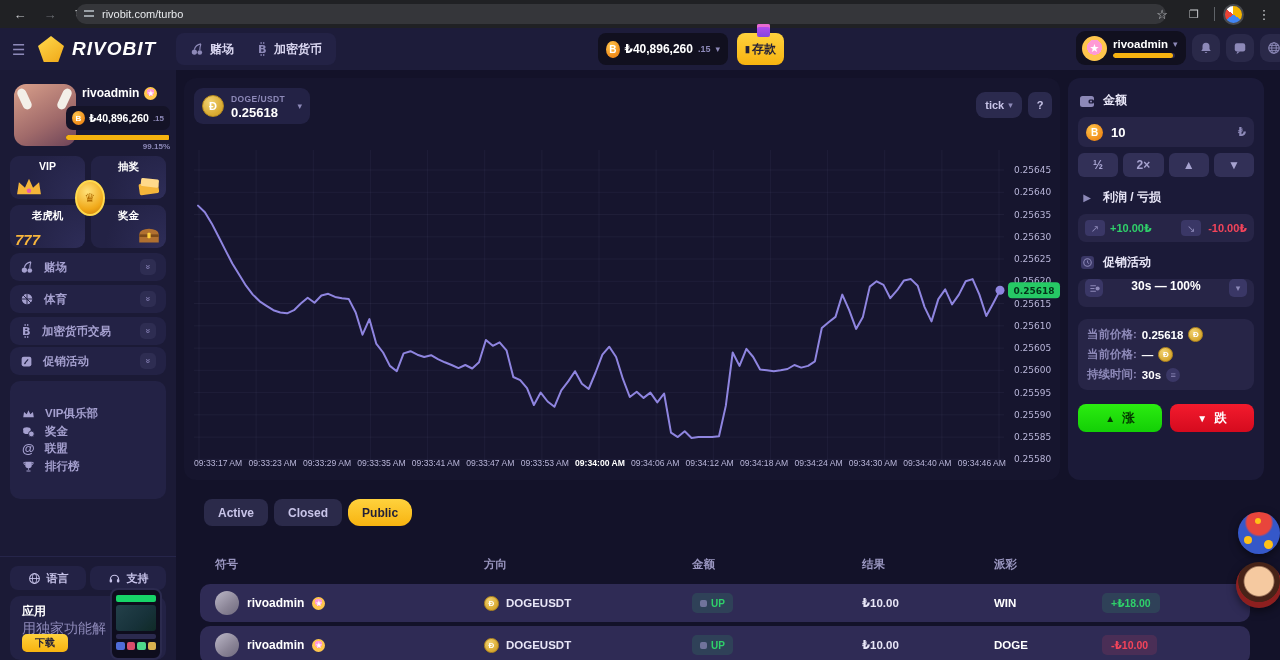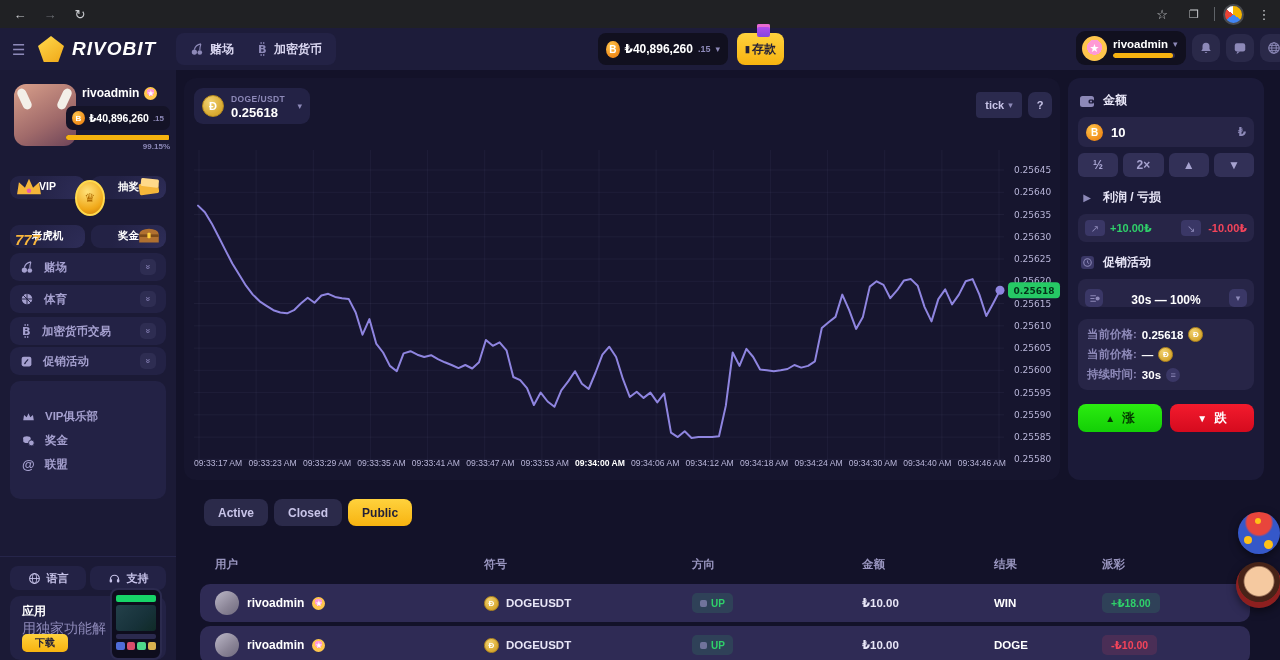--- a/index.html
+++ b/index.html
@@ -62,34 +62,34 @@
     display:inline-flex;align-items:center;justify-content:center;color:#fff;font-size:8px;}
   #sb-balance{left:66px;top:106px;width:104px;height:24px;background:#141327;border-radius:7px;display:flex;align-items:center;gap:4px;padding:0 6px;box-sizing:border-box;}
   .coin.b14{width:14px;height:14px;font-size:8px;}
   #sb-balance b{color:#fff;font-size:10.5px;font-weight:800;white-space:nowrap;}
   #sb-balance small{color:#8d89b8;font-size:8px;font-weight:700;}
   #sb-progress{left:66px;top:135px;width:104px;height:5px;background:#141327;border-radius:3px;overflow:hidden;}
   #sb-progress>span{display:block;width:99%;height:100%;background:#f7b310;}
   #sb-progress-label{left:66px;top:142px;width:104px;text-align:right;color:#8d89b8;font-size:8px;font-weight:700;}
 
   #promo-grid{left:10px;top:156px;width:156px;height:92px;display:grid;grid-template-columns:75px 75px;grid-template-rows:43px 43px;gap:6px;}
-  .promo-card{position:relative;background:radial-gradient(circle at 100% 100%,#2e2d58 0,#232245 70%);border-radius:9px;overflow:hidden;margin-top:20px;}
+  .promo-card{position:relative;background:radial-gradient(circle at 100% 100%,#2e2d58 0,#232245 70%);border-radius:9px;overflow:hidden;}
   .promo-label{position:absolute;top:4px;width:100%;text-align:center;color:#fff;font-size:10.5px;font-weight:800;}
   .promo-art{position:absolute;color:#f5b63a;}
   #promo-coin{left:75px;top:180px;width:26px;height:32px;border-radius:50%;
     background:radial-gradient(circle at 40% 30%,#ffe27a,#f0a818 65%,#c87808);border:2px solid #ffd94d;
     display:flex;align-items:center;justify-content:center;color:#b06a00;font-size:12px;font-weight:900;}
 
   .sb-item{position:absolute;left:10px;width:156px;height:28px;background:#232245;border-radius:9px;
     display:flex;align-items:center;gap:10px;padding:0 10px;box-sizing:border-box;color:#a5a0cf;font-size:11.5px;font-weight:700;}
   .sb-item .chev{margin-left:auto;width:16px;height:16px;border-radius:5px;background:#2e2d52;color:#7d78ac;
     display:flex;align-items:center;justify-content:center;font-size:9px;}
   .chev i{font-style:normal;display:block;transform:rotate(90deg);}
   #sb-group{left:10px;top:381px;width:156px;height:118px;background:#232245;border-radius:10px;position:absolute;
-    display:flex;flex-direction:column;justify-content:center;padding:6px 0;box-sizing:border-box;}
+    display:flex;flex-direction:column;justify-content:flex-end;padding:24px 0;box-sizing:border-box;}
   .sb-group-item{display:flex;align-items:center;gap:10px;padding:0 12px;color:#a5a0cf;font-size:11.5px;font-weight:700;height:24px;}
 
   #sb-footer-sep{left:0;top:556px;width:176px;height:1px;background:#26254a;}
   .sb-half-btn{position:absolute;top:566px;width:76px;height:24px;background:#232245;border-radius:8px;
     display:flex;align-items:center;justify-content:center;gap:6px;color:#c6c2e8;font-size:11px;font-weight:700;}
   #app-card{left:10px;top:596px;width:156px;height:64px;background:#232245;border-radius:10px;position:absolute;}
   #app-title{position:absolute;left:12px;top:7px;color:#fff;font-size:12px;font-weight:800;}
   #app-sub{position:absolute;left:12px;top:24px;width:90px;color:#8d89b8;font-size:14px;line-height:1.2;}
   #app-download{position:absolute;left:12px;top:38px;width:46px;height:18px;border-radius:5px;
     background:linear-gradient(180deg,#ffd23d,#f7b310);color:#221f38;font-size:10px;font-weight:800;
@@ -104,21 +104,21 @@
   
   #chart-card{position:absolute;left:184px;top:78px;width:876px;height:402px;background:#16152e;border-radius:12px;}
   #symbol-pill{position:absolute;left:10px;top:10px;width:116px;height:36px;background:#232245;border-radius:9px;
     display:flex;align-items:center;gap:7px;padding:0 8px;box-sizing:border-box;}
   .doge-coin{border-radius:50%;background:radial-gradient(circle at 35% 30%,#f2d272,#d8a930 70%);color:#fff;
     display:flex;align-items:center;justify-content:center;font-weight:800;border:1px solid #b98c1e;box-sizing:border-box;}
   .doge-coin.d22{width:22px;height:22px;font-size:11px;}
   .doge-coin.d16{width:15px;height:15px;font-size:8px;}
   #symbol-pair{color:#8d89b8;font-size:8.5px;font-weight:700;letter-spacing:.4px;}
   #symbol-price{color:#fff;font-size:13px;font-weight:800;line-height:1;}
-  #interval-pill{position:absolute;left:792px;top:14px;width:46px;height:26px;background:#2b2a4e;border-radius:4px;
+  #interval-pill{position:absolute;left:792px;top:14px;width:46px;height:26px;background:#2b2a4e;border-radius:9px;
     display:flex;align-items:center;justify-content:center;gap:4px;color:#c8c4e8;font-size:11px;font-weight:700;}
   #help-btn{position:absolute;left:844px;top:14px;width:24px;height:26px;background:#2b2a4e;border-radius:7px;
     display:flex;align-items:center;justify-content:center;color:#c8c4e8;font-size:11px;font-weight:700;}
   #plot-wrap{position:absolute;left:10px;top:72px;width:870px;height:316px;}
   .grid{stroke:rgba(150,150,200,0.07);stroke-width:1;}
   .priceline{fill:none;stroke:#8f85e0;stroke-width:2;stroke-linejoin:round;stroke-linecap:round;}
   .pricedot{fill:#8f85e0;}
   .ytick{fill:#b8b5d8;font-size:9px;font-family:"DejaVu Sans",sans-serif;}
   .curprice{fill:#04331a;font-size:9px;font-weight:700;font-family:"DejaVu Sans",sans-serif;}
   #x-axis{position:absolute;left:10px;top:380px;width:812px;display:flex;justify-content:space-between;}
@@ -134,40 +134,40 @@
   #amount-input .cur{color:#8d89b8;font-size:12px;font-weight:700;}
   #amount-btns{display:flex;gap:5px;margin-top:6px;}
   .amt-btn{flex:1;height:24px;background:#323057;border-radius:6px;border:none;color:#a7a3d0;font-size:12px;font-weight:800;
     display:flex;align-items:center;justify-content:center;}
   #pl-row{height:28px;background:#272547;border-radius:8px;display:flex;align-items:center;padding:0 7px;gap:5px;}
   .pl-icon{width:20px;height:16px;border-radius:4px;background:#3a3766;color:#8d89b8;font-size:10px;
     display:flex;align-items:center;justify-content:center;}
   #pl-profit{color:#2fd06a;font-size:11px;font-weight:800;}
   #pl-loss{color:#f4445a;font-size:11px;font-weight:800;margin-left:2px;}
   #pl-row .spacer{flex:1;}
-  #duration-select{height:28px;background:#272547;border-radius:8px;display:flex;align-items:flex-end;padding:0 7px;gap:6px;}
+  #duration-select{height:28px;background:#272547;border-radius:8px;display:flex;align-items:flex-start;padding:0 7px;gap:6px;}
   #duration-select .dur-val{flex:1;text-align:center;color:#fff;font-size:12px;font-weight:800;}
   .mini-box{width:18px;height:18px;border-radius:5px;background:#3a3766;color:#8d89b8;font-size:9px;
     display:flex;align-items:center;justify-content:center;}
   #info-box{margin-top:12px;background:#272547;border-radius:9px;padding:8px 9px;display:flex;flex-direction:column;gap:5px;}
   .info-line{display:flex;align-items:center;gap:5px;font-size:11.5px;}
   .info-line .il-label{color:#8d89b8;font-weight:700;}
   .info-line .il-value{color:#fff;font-weight:800;}
   #trade-btns{display:flex;gap:8px;margin-top:14px;}
   #btn-up{flex:1;height:28px;border:none;border-radius:8px;background:linear-gradient(180deg,#2bec10,#13cf06);
     color:#053a00;font-size:12.5px;font-weight:900;display:flex;align-items:center;justify-content:center;gap:7px;}
   #btn-down{flex:1;height:28px;border:none;border-radius:8px;background:linear-gradient(180deg,#f31b2d,#d50a1e);
     color:#fff;font-size:12.5px;font-weight:900;display:flex;align-items:center;justify-content:center;gap:7px;}
   .tri{font-size:10px;}
 
   
   #tabs{position:absolute;left:204px;top:499px;display:flex;gap:6px;}
   .tab{height:27px;padding:0 14px;border-radius:8px;background:#2b2a4a;color:#c8c4e8;font-size:12px;font-weight:700;
     display:flex;align-items:center;border:none;}
-  .tab.active{background:linear-gradient(180deg,#ffd23d,#f7b310);color:#221f38;font-weight:800;}
+  .tab.active{background:linear-gradient(180deg,#ffd23d,#f7b310);color:#221f38;font-weight:800;border-radius:12px;}
   .trow{display:grid;grid-template-columns:269px 208px 170px 132px 108px auto;align-items:center;padding-left:15px;box-sizing:border-box;}
   #thead{position:absolute;left:200px;top:548px;width:1050px;height:32px;color:#9a96c0;font-size:11.5px;font-weight:700;}
   .trade-row{position:absolute;left:200px;width:1050px;height:38px;background:#2f2b55;border-radius:10px;}
   .cell-user{display:flex;align-items:center;gap:8px;}
   .row-avatar{width:24px;height:24px;border-radius:50%;background:linear-gradient(140deg,#bcb8c8,#8a8496 60%,#6f6a7e);}
   .cell-user b{color:#fff;font-size:12px;font-weight:800;}
   .cell-symbol{display:flex;align-items:center;gap:7px;color:#e8e6f7;font-size:11.5px;font-weight:700;}
   .dir-badge{display:inline-flex;align-items:center;gap:4px;height:20px;padding:0 8px;border-radius:5px;
     background:rgba(47,208,106,.14);color:#2fd06a;font-size:10px;font-weight:800;width:max-content;}
   .dir-badge i{width:7px;height:7px;border-radius:2px;background:#8d89b8;opacity:.7;}
@@ -186,20 +186,24 @@
 </style>
 </head>
 <body>
 
 <div id="chrome">
   <div class="flex" style="height:28px;padding-left:8px;gap:6px;">
     <div class="chrome-btn">←</div>
     <div class="chrome-btn" style="color:#6b6e73">→</div>
     <div class="chrome-btn">↻</div>
   </div>
+  <div id="urlbar">
+    <span class="tune-icon"></span>
+    <span>rivobit.com/turbo</span>
+  </div>
   <div id="chrome-right">
     <div class="chrome-btn">☆</div>
     <div class="chrome-btn" style="font-size:11px;">❐</div>
     <div class="chrome-div"></div>
     <div id="chrome-avatar"></div>
     <div class="chrome-btn">⋮</div>
   </div>
 </div>
 
 <div id="navbar"></div>
@@ -394,20 +398,30 @@
           <ellipse cx="6" cy="5" rx="4.5" ry="2.2" fill="currentColor"></ellipse>
           <path d="M1.5 5v4c0 1.2 2 2.2 4.5 2.2S10.5 10.2 10.5 9V5" fill="currentColor"></path>
           <circle cx="11.5" cy="11" r="3.5" fill="currentColor" stroke="#232245" stroke-width="1"></circle>
         </svg>
       </span>
     <span>奖金</span>
   </div>
   <div class="sb-group-item">
     <span style="font-size:13px;font-weight:800;">@</span>
     <span>联盟</span>
+  </div>
+  <div class="sb-group-item">
+    <span>
+        <svg width="13" height="13" viewBox="0 0 16 16">
+          <path d="M4 2h8v4a4 4 0 0 1-8 0z" fill="currentColor"></path>
+          <path d="M4 3H2.2a2.6 2.6 0 0 0 2.3 3M12 3h1.8a2.6 2.6 0 0 1-2.3 3" stroke="currentColor" fill="none" stroke-width="1.1"></path>
+          <path d="M8 10v2M5.5 13.5h5" stroke="currentColor" stroke-width="1.4"></path>
+        </svg>
+      </span>
+    <span>排行榜</span>
   </div>
 </div>
 
 <div class="abs" id="sb-footer-sep"></div>
 <div class="sb-half-btn" style="left:10px;">
   <span>
       <svg width="13" height="13" viewBox="0 0 16 16">
         <circle cx="8" cy="8" r="6" fill="none" stroke="currentColor" stroke-width="1.3"></circle>
         <ellipse cx="8" cy="8" rx="2.6" ry="6" fill="none" stroke="currentColor" stroke-width="1.1"></ellipse>
         <path d="M2 8h12" stroke="currentColor" stroke-width="1.1"></path>
@@ -613,21 +627,20 @@
   </div>
 </div>
 
 <div id="tabs">
   <button class="tab">Active</button>
   <button class="tab">Closed</button>
   <button class="tab active">Public</button>
 </div>
 
 <div id="thead" class="trow">
-  <span>用户</span>
   <span>符号</span>
   <span>方向</span>
   <span>金额</span>
   <span>结果</span>
   <span>派彩</span>
 </div>
 
 <div class="trade-row trow" style="top:584px;">
   <span class="cell-user">
     <span class="row-avatar"></span>

